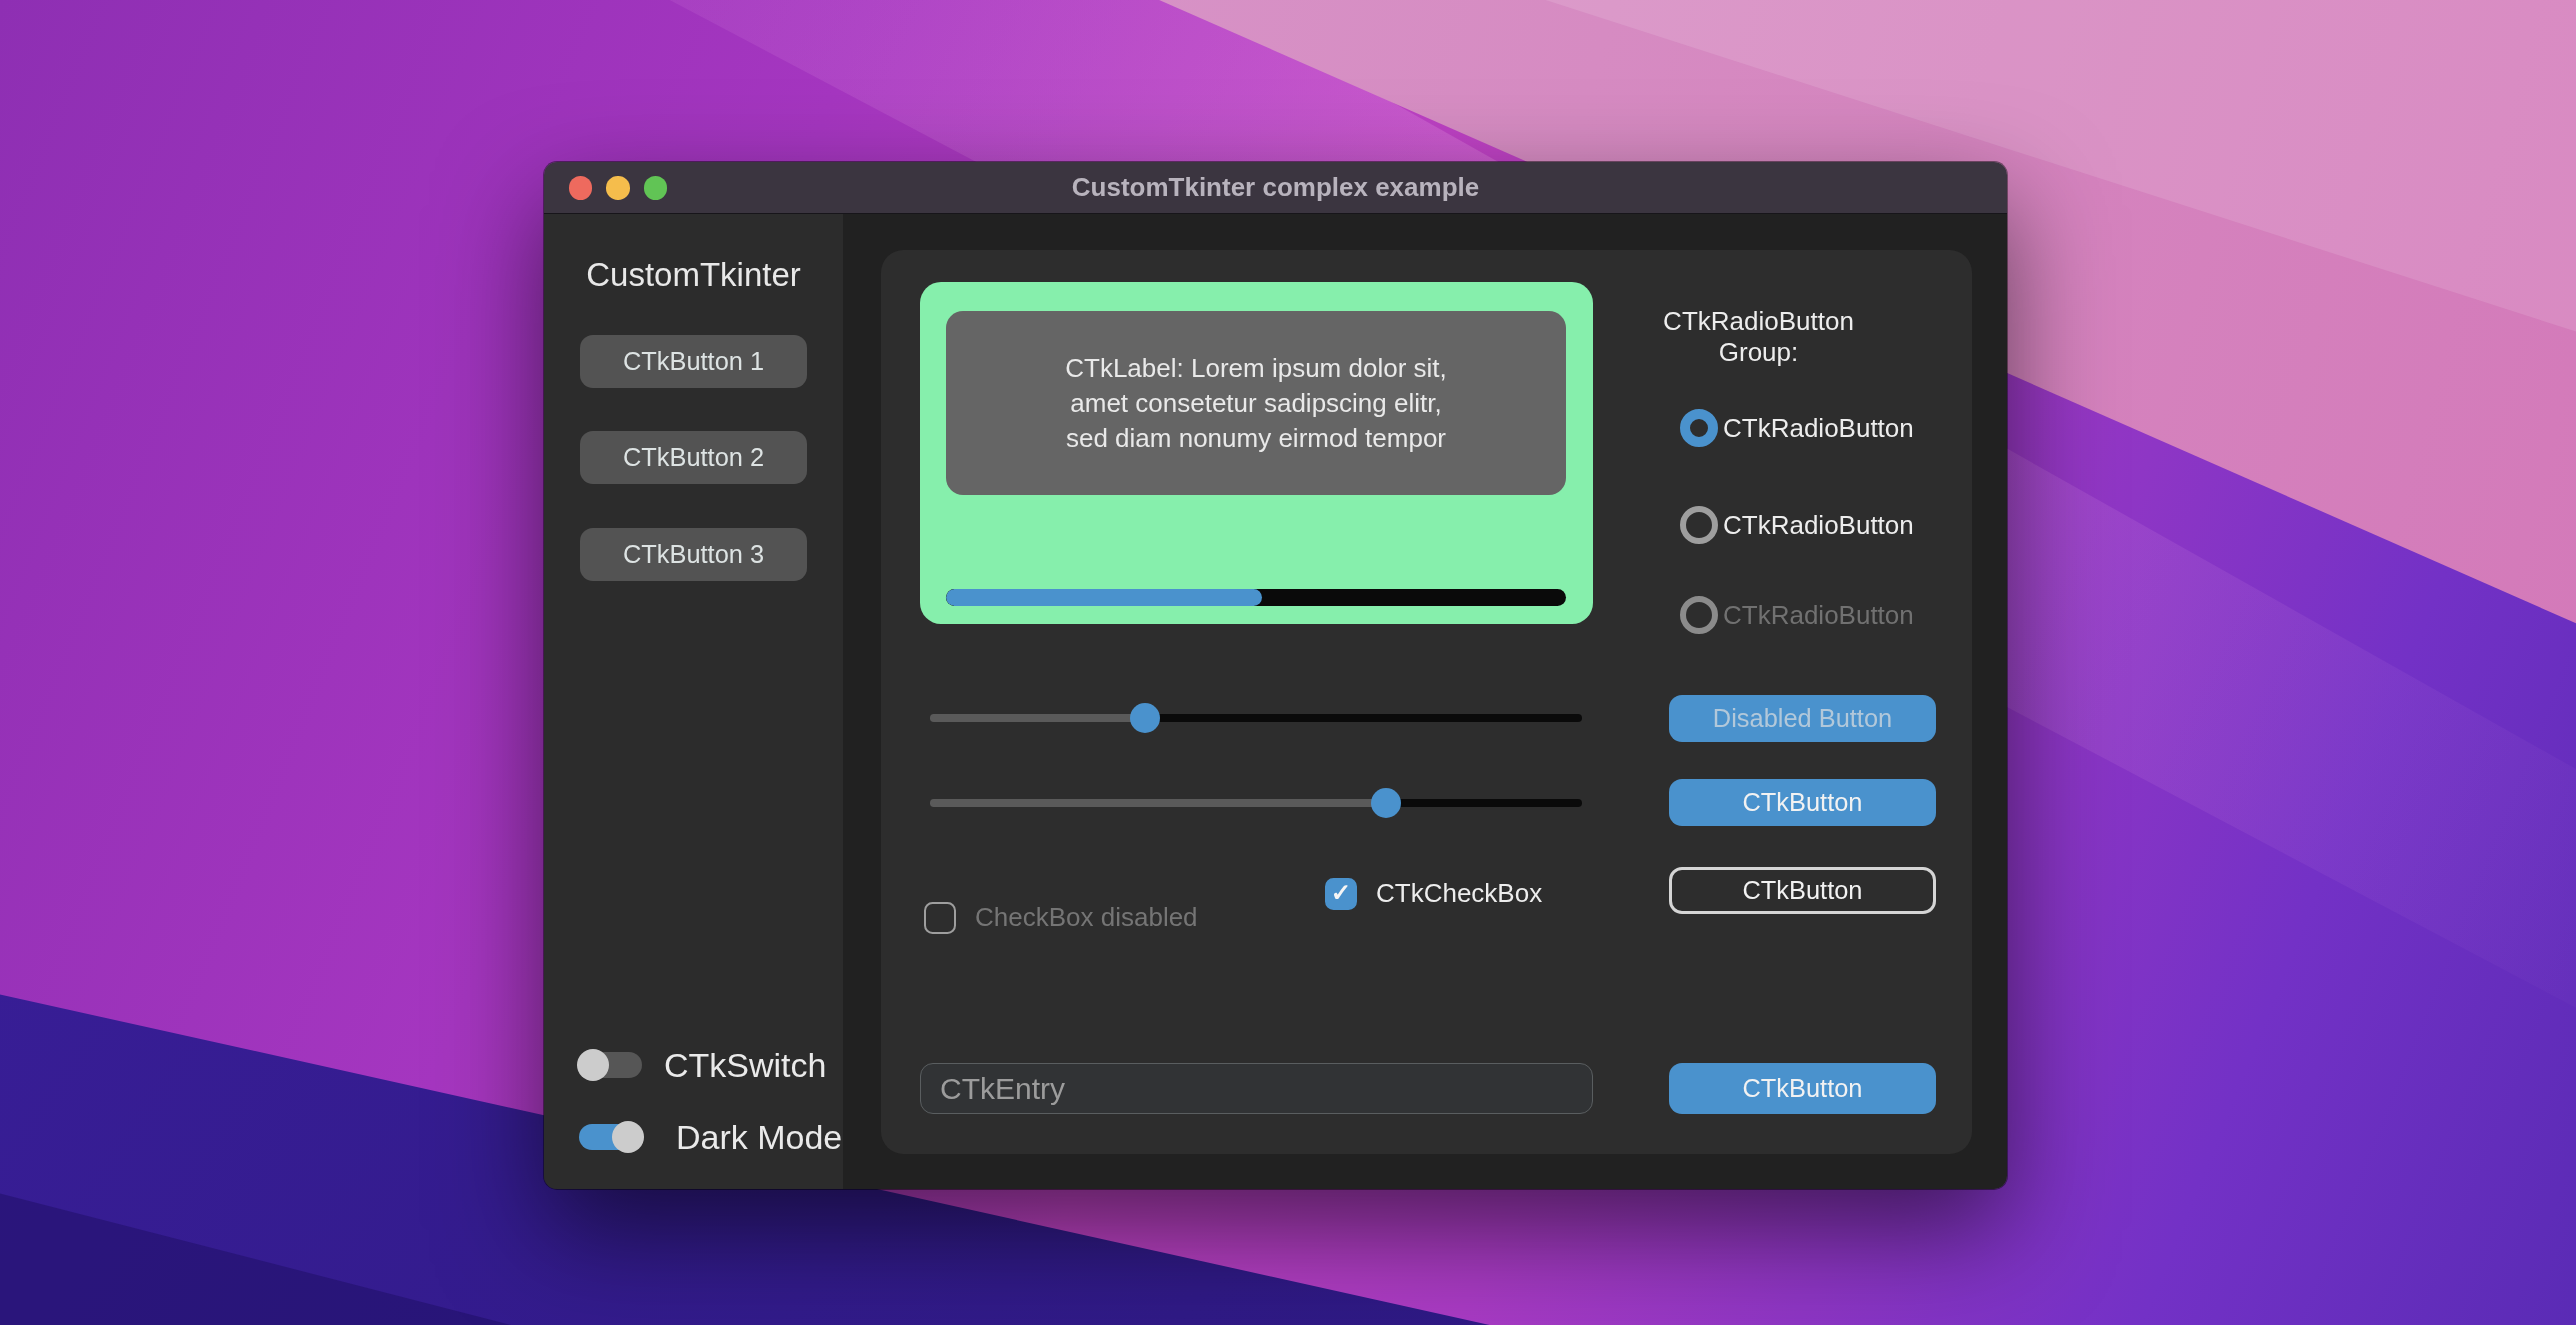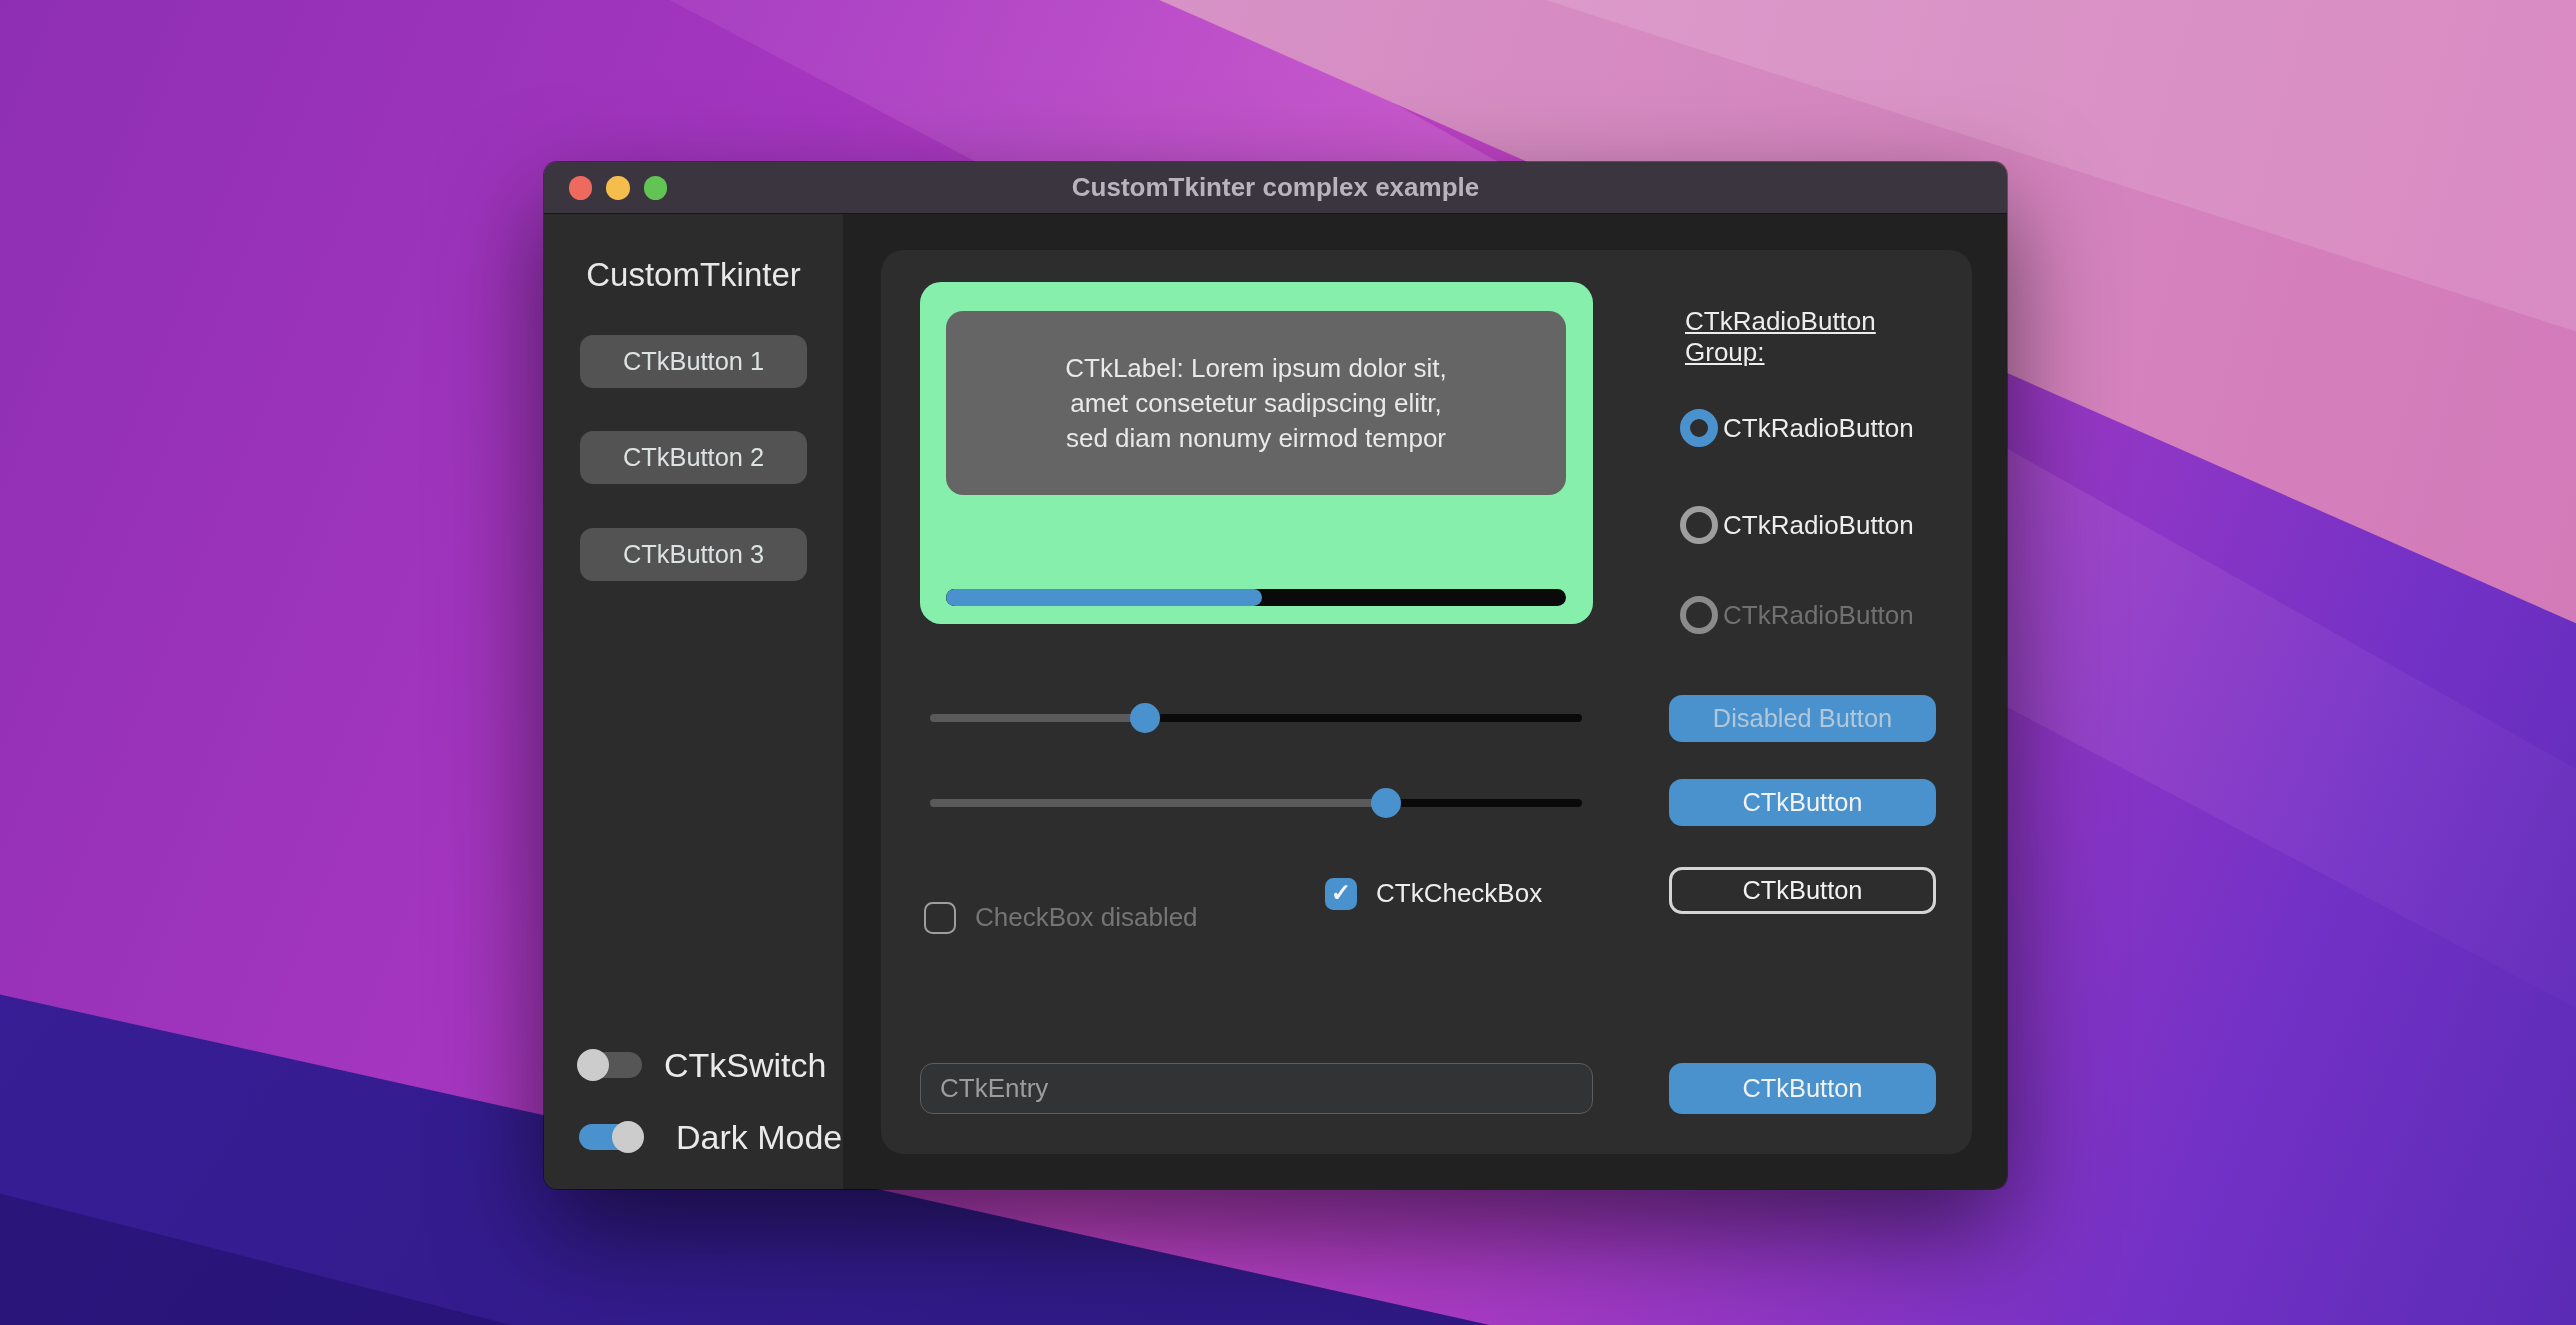--- a/index.html
+++ b/index.html
@@ -73,27 +73,27 @@
   .checkbox-box { width:32px; height:32px; border-radius:8.5px; border:2.8px solid #9e9e9e;
     display:flex; align-items:center; justify-content:center; }
   .check-glyph { display:none; color:#f5f5f5; font-size:24.5px; font-weight:700; line-height:1; }
   .checkbox-row.checked .checkbox-box { background:var(--accent); border-color:var(--accent); }
   .checkbox-row.checked .check-glyph { display:block; }
   .checkbox-label { font-size:26px; color:#ededed; }
   .checkbox-row.disabled .checkbox-label { color:#757575; }
 
   .entry { position:absolute; left:39px; top:813px; width:673px; height:51px;
     background:#313335; border:1.9px solid #5a5e60; border-radius:13px;
-    color:#d6d6d6; font-size:26px; padding:0 19px; outline:none;
+    color:#d6d6d6; font-size:30px; padding:0 19px; outline:none;
     font-family:"Liberation Sans", sans-serif; }
   .entry::placeholder { color:#9c9c9c; }
 
   
-  .radio-group-label { position:absolute; left:804px; top:56px; width:267px; 
-    font-size:26px; color:#ededed;text-decoration:underline; }
+  .radio-group-label { position:absolute; left:744px; top:56px; width:267px; text-align:center;
+    font-size:26px; color:#ededed; }
   .radio-row { position:absolute; left:799px; height:38px; display:flex; align-items:center; gap:5px; }
   #radio-row-1 { top:159px; } #radio-row-2 { top:256px; } #radio-row-3 { top:346px; }
   .radio-circle { width:38px; height:38px; border-radius:50%; border:6.6px solid #9e9e9e; }
   .radio-row.selected .radio-circle { border:10.4px solid var(--accent); background:#2d2d2d; }
   .radio-row.disabled .radio-circle { border-color:#8b8b8b; }
   .radio-label { font-size:26px; color:#ededed; }
   .radio-row.disabled .radio-label { color:#717171; }
 
   .rbtn { position:absolute; left:788px; width:267px; height:47px; border-radius:13px;
     display:flex; align-items:center; justify-content:center; font-size:25.4px; cursor:default; }

